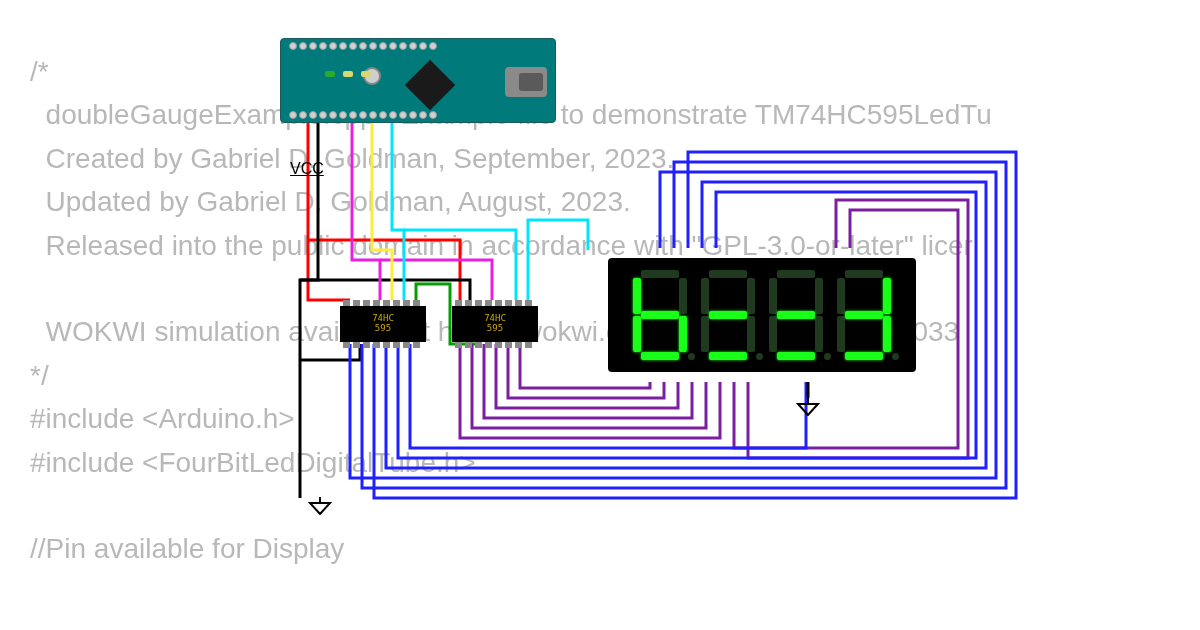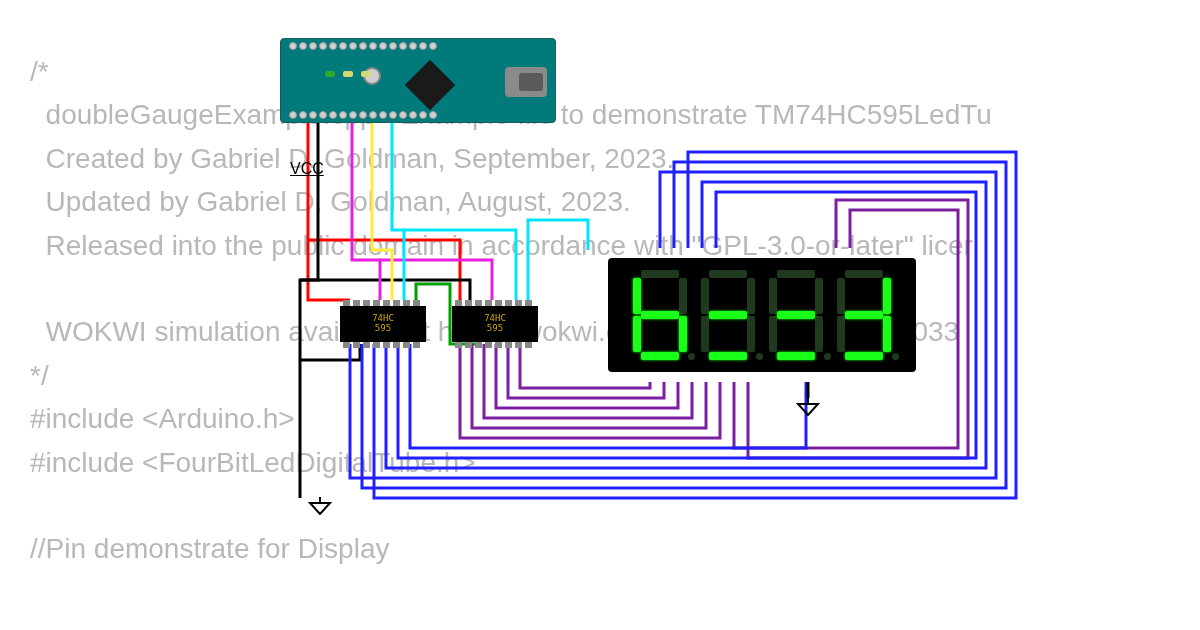--- a/index.html
+++ b/index.html
@@ -207,21 +207,21 @@
 <span>  doubleGaugeExample.cpp - Example file to demonstrate TM74HC595LedTu</span>
 <span>  Created by Gabriel D. Goldman, September, 2023.</span>
 <span>  Updated by Gabriel D. Goldman, August, 2023.</span>
 <span>  Released into the public domain in accordance with "GPL-3.0-or-later" licer</span>
 <span></span>
 <span>  WOKWI simulation available at https://wokwi.com/projects/414798270033</span>
 <span>*/</span>
 <span>#include &lt;Arduino.h&gt;</span>
 <span>#include &lt;FourBitLedDigitalTube.h&gt;</span>
 <span></span>
-<span>//Pin demonstrate for Display</span></pre>
+<span>//Pin available for Display</span></pre>
 
 <svg class="wires">
 
   <path d="M 308 122 L 308 300 L 350 300" stroke="#ff0000" stroke-width="3" fill="none"></path>
   <path d="M 308 240 L 460 240 L 460 300" stroke="#ff0000" stroke-width="3" fill="none"></path>
 
   <path d="M 318 122 L 318 280 L 300 280 L 300 498" stroke="#000000" stroke-width="3" fill="none"></path>
   <path d="M 300 360 L 360 360 L 360 344" stroke="#000000" stroke-width="3" fill="none"></path>
   <path d="M 300 280 L 470 280 L 470 300" stroke="#000000" stroke-width="3" fill="none"></path>
 

